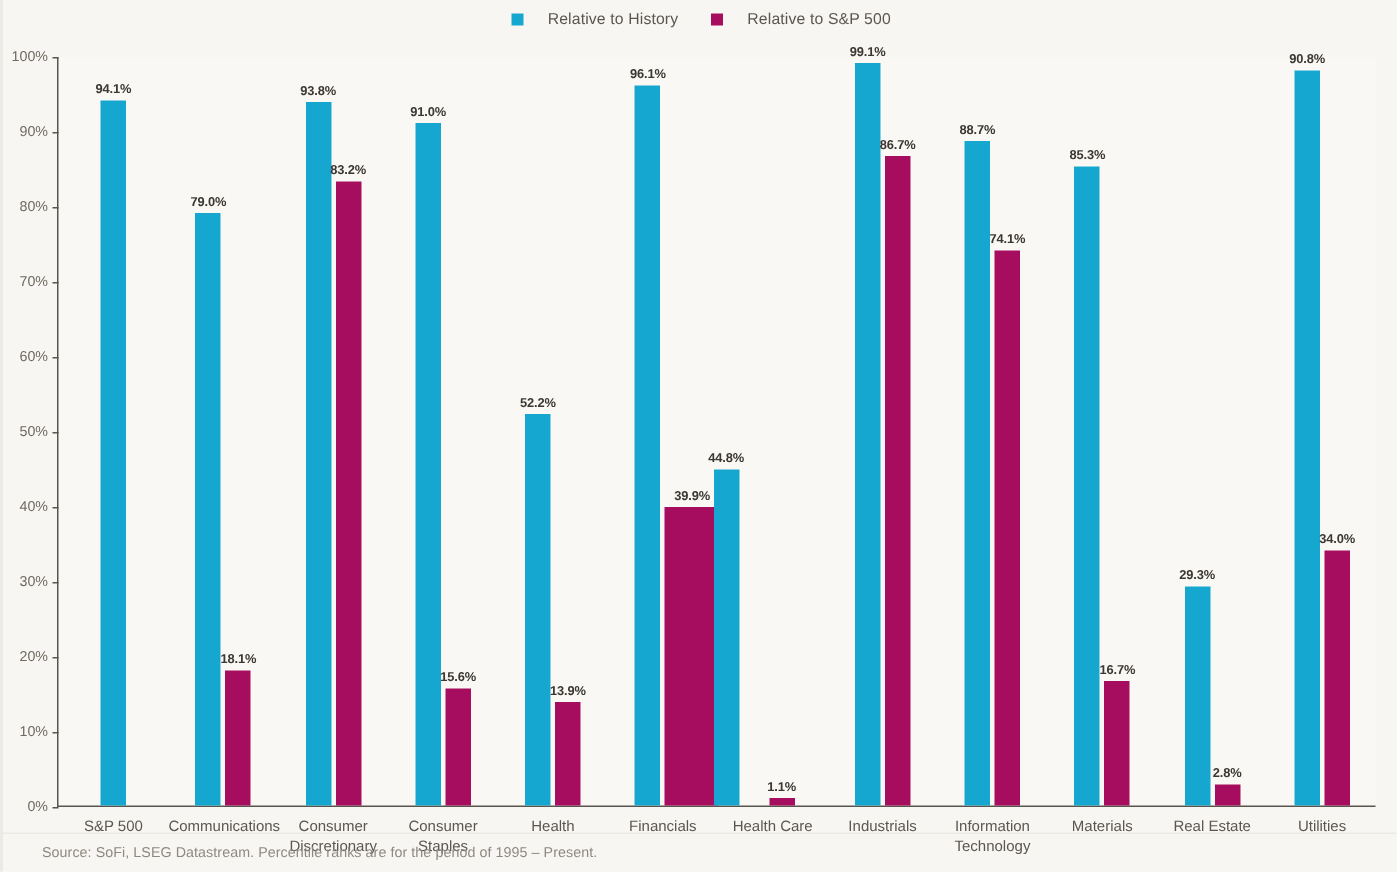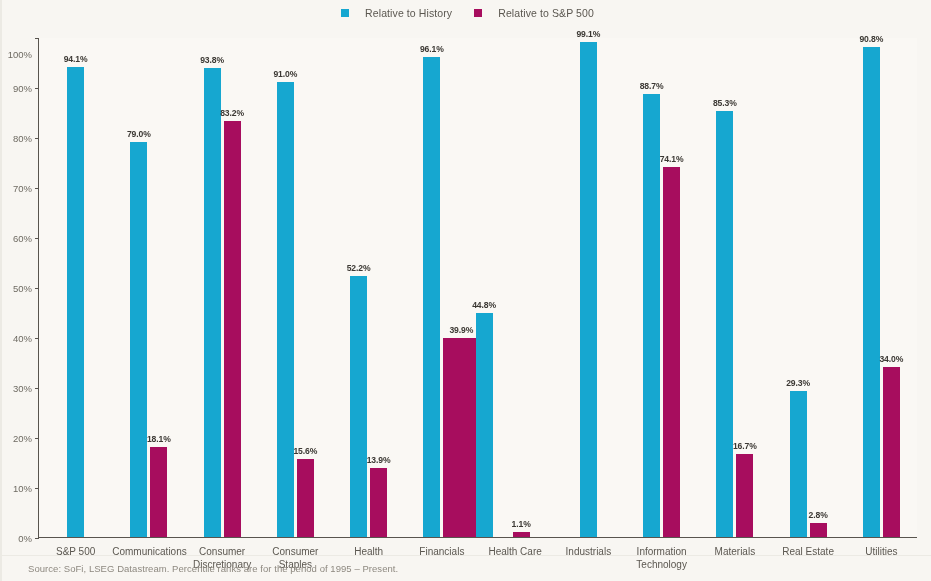--- a/index.html
+++ b/index.html
@@ -181,21 +181,21 @@
       <div class="ytick" style="top: 250px;">50%</div>
       <div class="ytick-mark" style="top: 250px;"></div>
       <div class="ytick" style="top: 200px;">60%</div>
       <div class="ytick-mark" style="top: 200px;"></div>
       <div class="ytick" style="top: 150px;">70%</div>
       <div class="ytick-mark" style="top: 150px;"></div>
       <div class="ytick" style="top: 100px;">80%</div>
       <div class="ytick-mark" style="top: 100px;"></div>
       <div class="ytick" style="top: 50px;">90%</div>
       <div class="ytick-mark" style="top: 50px;"></div>
-      <div class="ytick" style="top: 16px;">100%</div>
+      <div class="ytick" style="top: 0px;">100%</div>
       <div class="ytick-mark" style="top: 0px;"></div>
       <div class="group" style="left: 0px; width: 73.25px;">
         <div class="bar-wrap">
           <div class="bar" title="Relative to History — S&amp;P 500: 94.1%" style="height: 470.5px; background: rgb(22, 167, 208);">
             <div class="bar-label">94.1%</div>
           </div>
         </div>
       </div>
       <div class="xlabel" style="left: 0px; width: 73.25px;">S&amp;P 500</div>
       <div class="group" style="left: 73.25px; width: 73.25px;">
@@ -277,20 +277,25 @@
           </div>
         </div>
       </div>
       <div class="xlabel" style="left: 439.5px; width: 73.25px;">Health Care</div>
       <div class="group" style="left: 512.75px; width: 73.25px;">
         <div class="bar-wrap">
           <div class="bar" title="Relative to History — Industrials: 99.1%" style="height: 495.5px; background: rgb(22, 167, 208);">
             <div class="bar-label">99.1%</div>
           </div>
         </div>
+        <div class="bar-wrap">
+          <div class="bar" title="Relative to S&amp;P 500 — Industrials: 86.7%" style="height: 433.5px; background: rgb(167, 13, 94);">
+            <div class="bar-label">86.7%</div>
+          </div>
+        </div>
       </div>
       <div class="xlabel" style="left: 512.75px; width: 73.25px;">Industrials</div>
       <div class="group" style="left: 586px; width: 73.25px;">
         <div class="bar-wrap">
           <div class="bar" title="Relative to History — Information Technology: 88.7%" style="height: 443.5px; background: rgb(22, 167, 208);">
             <div class="bar-label">88.7%</div>
           </div>
         </div>
         <div class="bar-wrap">
           <div class="bar" title="Relative to S&amp;P 500 — Information Technology: 74.1%" style="height: 370.5px; background: rgb(167, 13, 94);">

